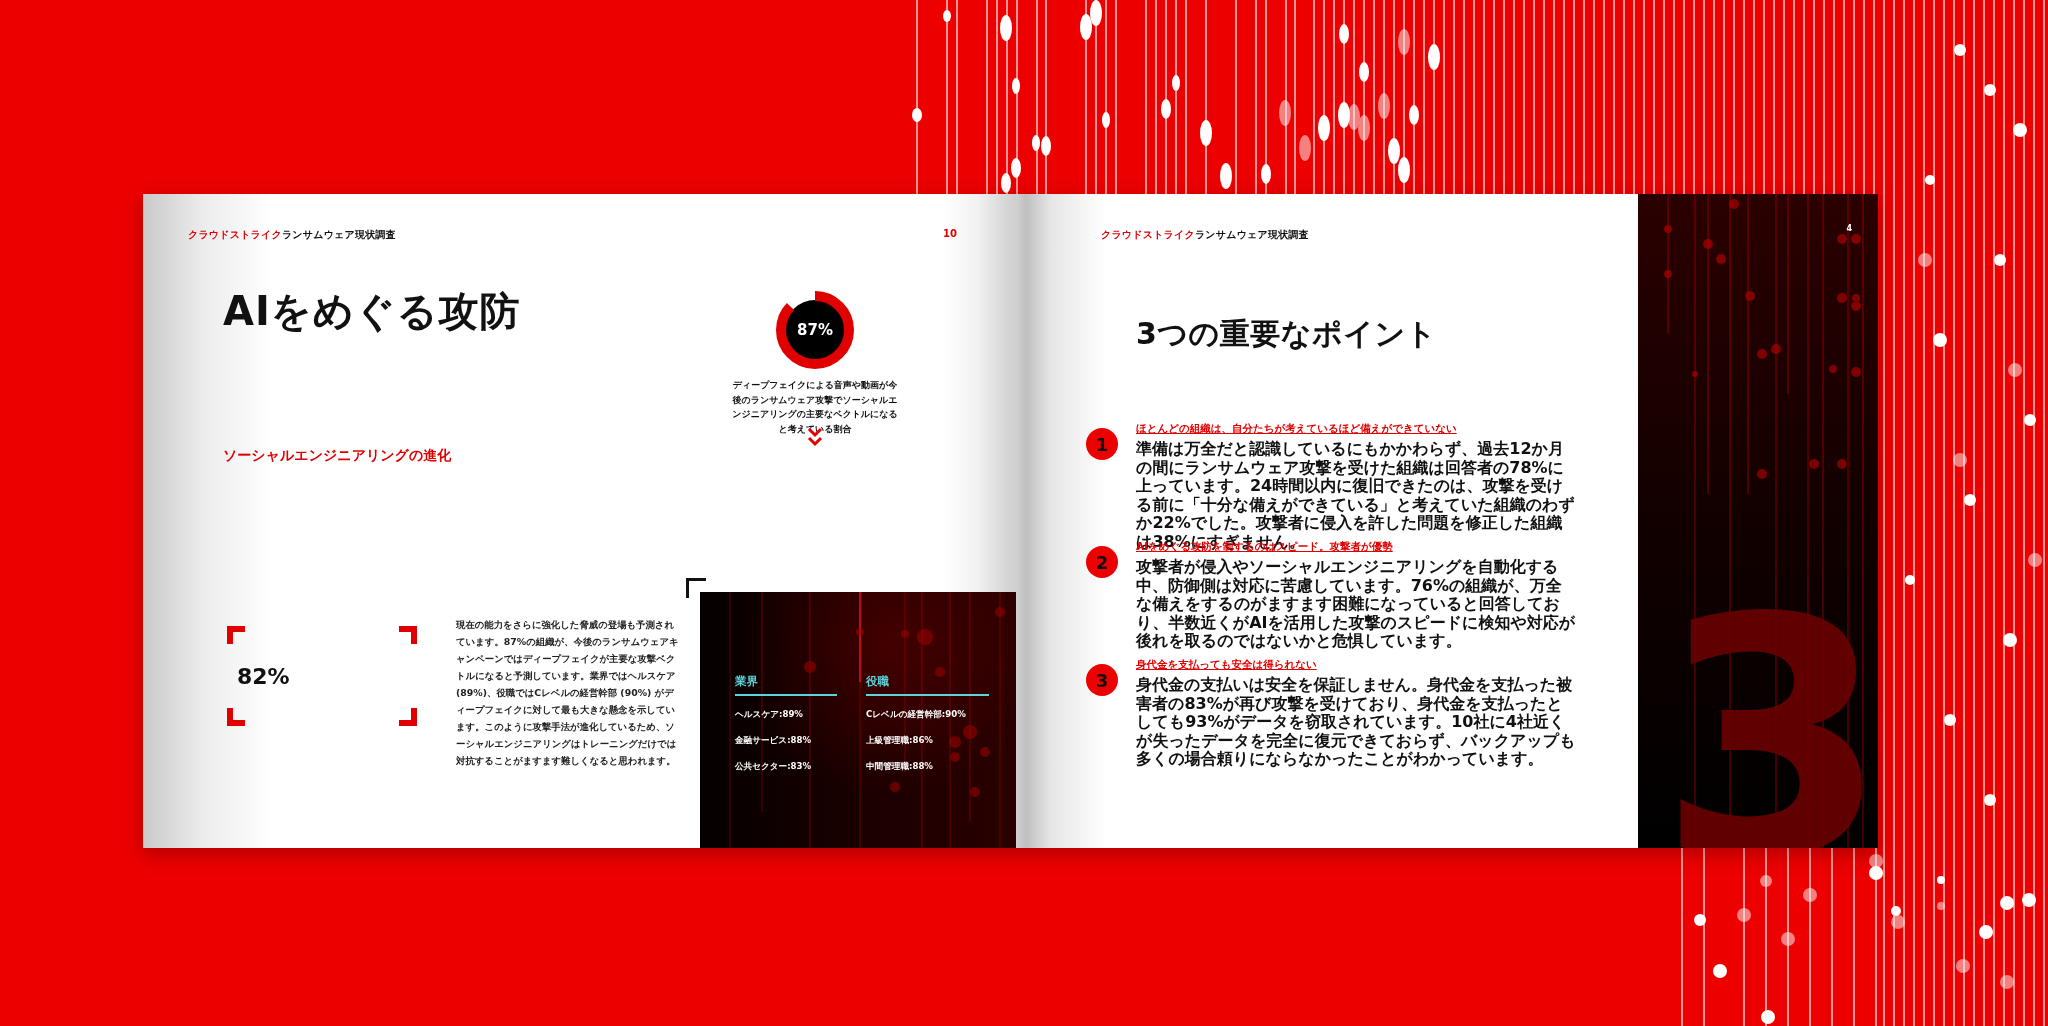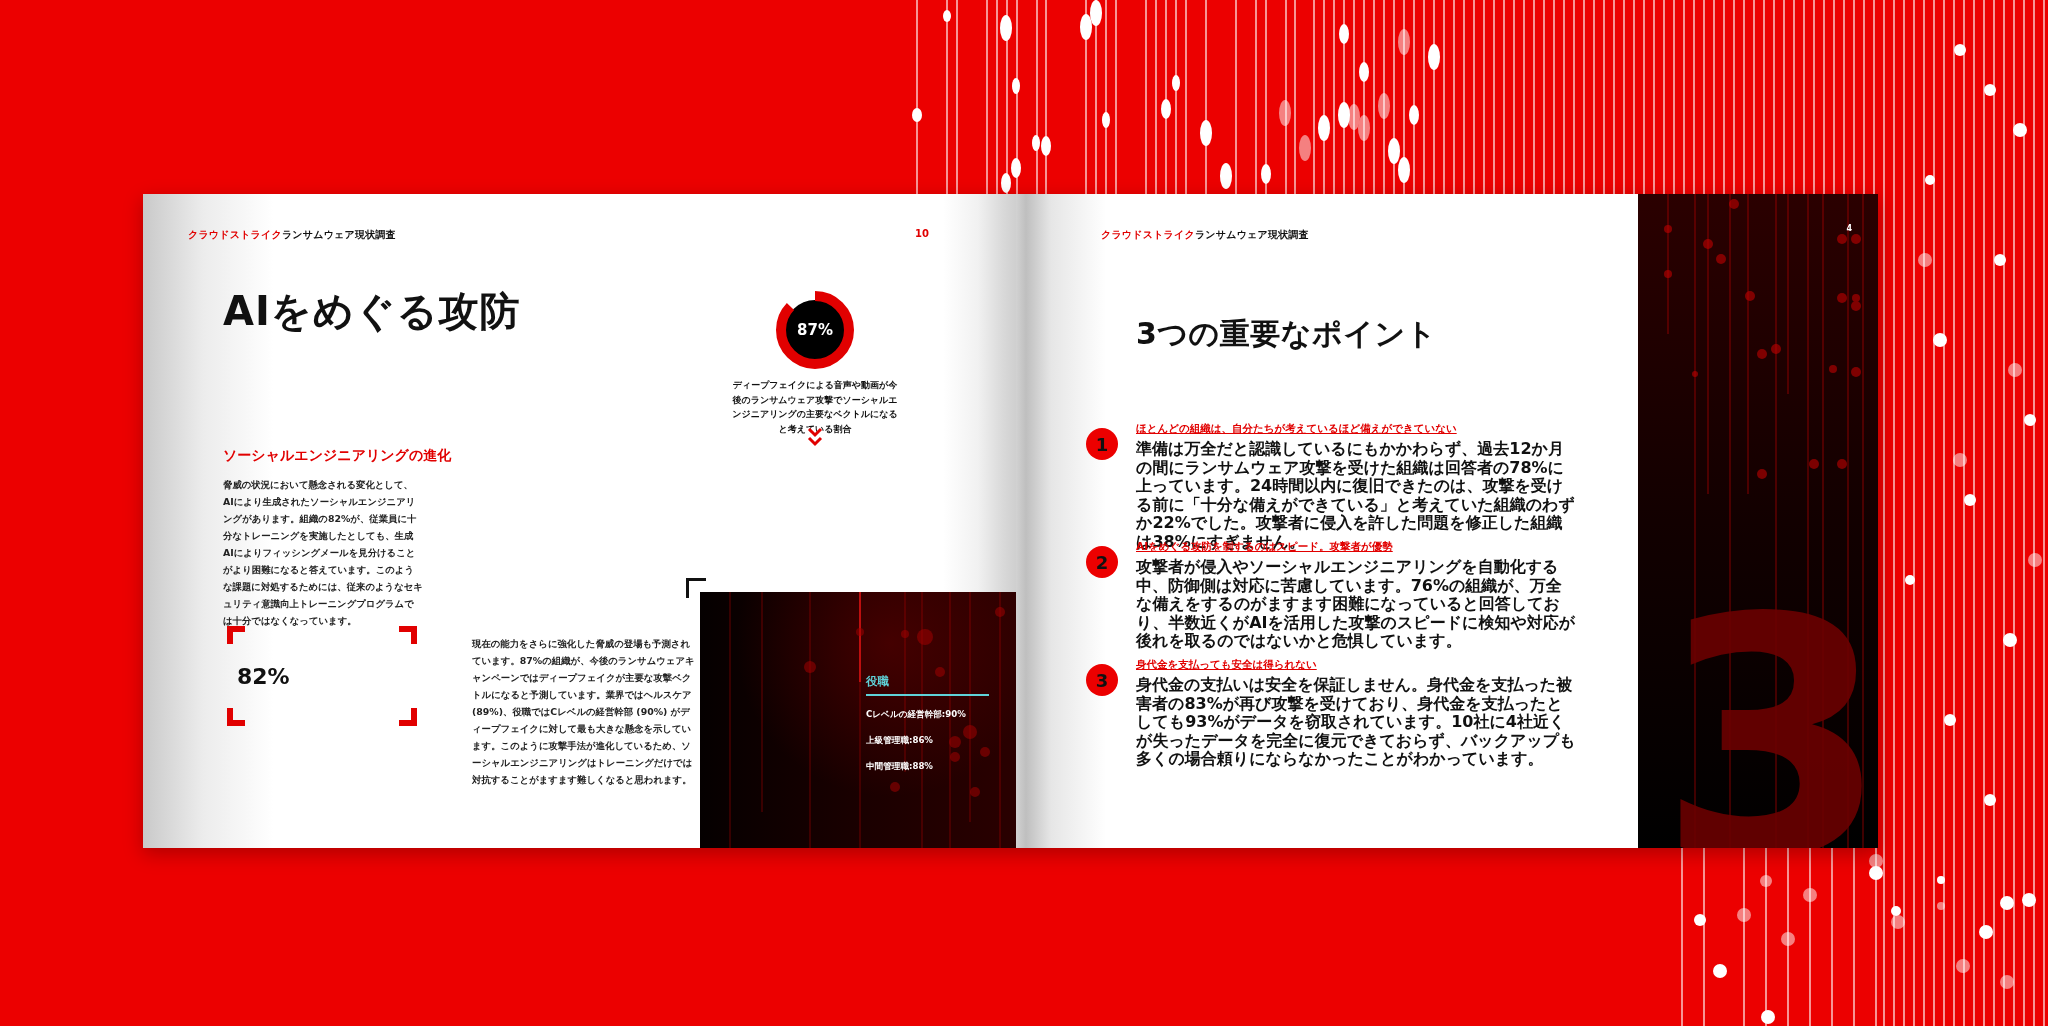--- a/index.html
+++ b/index.html
@@ -22,21 +22,21 @@
   .running-head .brand { color: #e10000; }
   .page-num { position: absolute; font-size: 10px; font-weight: bold; }
 
   
   .lp-title { position: absolute; left: 80px; top: 90px; font-size: 40px; font-weight: bold; color: #111; letter-spacing: 1px; }
   .lp-intro { position: absolute; left: 80px; top: 155px; width: 455px; font-size: 9.6px; line-height: 17px; font-weight: bold; color: #222; }
   .lp-subhead { position: absolute; left: 80px; top: 253px; font-size: 14px; font-weight: bold; color: #e10000; }
   .col { position: absolute; font-size: 9.4px; line-height: 17px; font-weight: bold; color: #222; }
   .col-a { left: 80px; top: 282px; width: 200px; }
   .col-b { left: 313px; top: 282px; width: 225px; }
-  .col-c { left: 313px; top: 441px; width: 225px; margin-left: 16px; }
+  .col-c { left: 313px; top: 422px; width: 225px; }
 
   .stat-box { position: absolute; left: 84px; top: 432px; width: 190px; height: 100px; }
   .corner { position: absolute; width: 18px; height: 18px; border-color: #e10000; border-style: solid; }
   .c-tl { left: 0; top: 0; border-width: 6px 0 0 6px; }
   .c-tr { right: 0; top: 0; border-width: 6px 6px 0 0; }
   .c-bl { left: 0; bottom: 0; border-width: 0 0 6px 6px; }
   .c-br { right: 0; bottom: 0; border-width: 0 6px 6px 0; }
   .stat-box .big { position: absolute; left: 10px; top: 38px; font-size: 22px; font-weight: bold; color: #111; }
   .stat-box .desc { position: absolute; left: 66px; top: 12px; width: 112px; font-size: 9px; line-height: 15.5px; font-weight: bold; color: #111; }
 
@@ -254,26 +254,25 @@
     </g>
   </svg>
 </div>
 
 <div class="spread">
 
   <div class="page page-left">
     <div class="running-head" style="left:45px; top:34px;">
       <span class="brand">クラウドストライク</span><span>ランサムウェア現状調査</span>
     </div>
-    <div class="page-num" style="left:772px; top:34px; color:#e10000;">10</div>
+    <div class="page-num" style="left:800px; top:34px; color:#e10000;">10</div>
 
     <h1 class="lp-title">AIをめぐる攻防</h1>
     <h2 class="lp-subhead">ソーシャルエンジニアリングの進化</h2>
 
-    <p class="col col-a">脅威の状況において懸念される変化として、AIにより生成されたソーシャルエンジニアリングがあります。組織の82%が、従業員に十分なトレーニングを実施したとしても、生成AIによりフィッシングメールを見分けることがより困難になると答えています。このような課題に対処するためには、従来のようなセキュリティ意識向上トレーニングプログラムでは十分ではなくなっています。</p>
 
     <div class="stat-box">
       <span class="corner c-tl"></span>
       <span class="corner c-tr"></span>
       <span class="corner c-bl"></span>
       <span class="corner c-br"></span>
       <div class="big">82%</div>
     </div>
 
     <p class="col col-c">現在の能力をさらに強化した脅威の登場も予測されています。87%の組織が、今後のランサムウェアキャンペーンではディープフェイクが主要な攻撃ベクトルになると予測しています。業界ではヘルスケア (89%)、役職ではCレベルの経営幹部 (90%) がディープフェイクに対して最も大きな懸念を示しています。このように攻撃手法が進化しているため、ソーシャルエンジニアリングはトレーニングだけでは対抗することがますます難しくなると思われます。</p>
@@ -315,20 +314,26 @@
             <circle cx="270" cy="140" r="7"></circle>
             <circle cx="255" cy="150" r="6"></circle>
           <circle cx="255" cy="165" r="5"></circle>
             <circle cx="285" cy="160" r="5"></circle>
             <circle cx="275" cy="200" r="5"></circle>
           <circle cx="195" cy="195" r="5"></circle>
             <circle cx="300" cy="20" r="5"></circle>
             <circle cx="160" cy="40" r="4"></circle>
         </g>
       </svg>
+      <div class="tbl-col c1">
+        <div class="tbl-head">業界</div>
+        <div class="tbl-row">ヘルスケア:89%</div>
+        <div class="tbl-row">金融サービス:88%</div>
+        <div class="tbl-row">公共セクター:83%</div>
+      </div>
       <div class="tbl-col c2">
         <div class="tbl-head">役職</div>
         <div class="tbl-row">Cレベルの経営幹部:90%</div>
         <div class="tbl-row">上級管理職:86%</div>
         <div class="tbl-row">中間管理職:88%</div>
       </div>
     </div>
   </div>
 
   <div class="page page-right">

